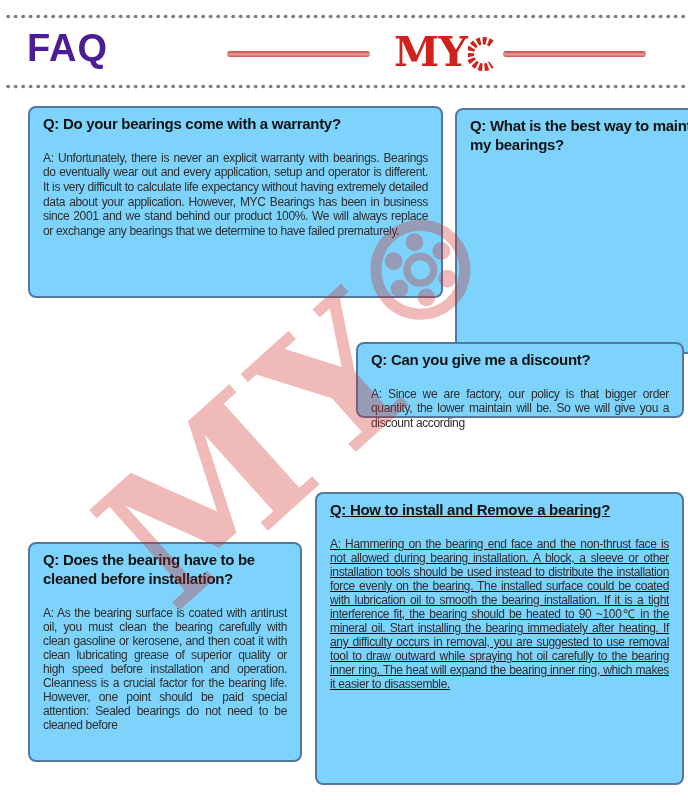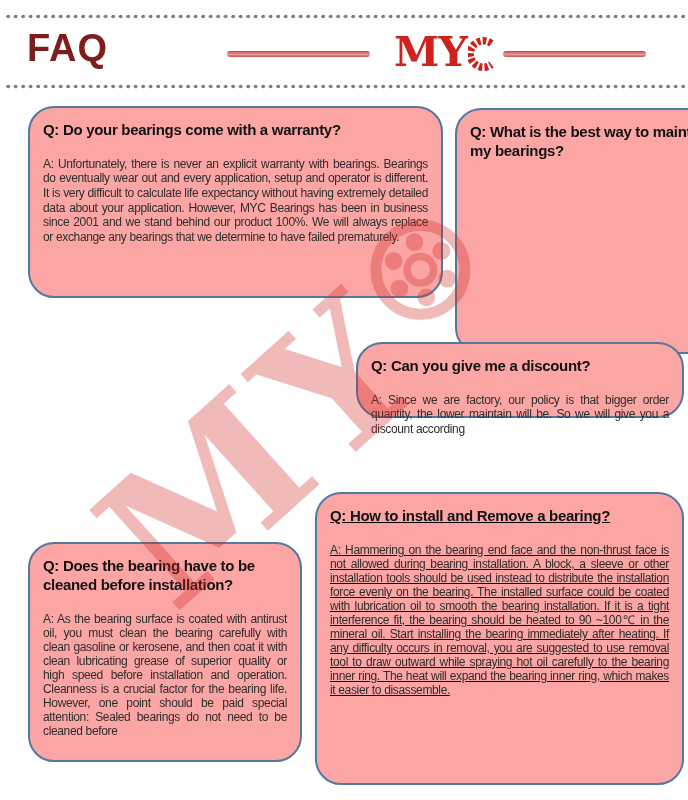--- a/index.html
+++ b/index.html
@@ -12,43 +12,43 @@
   .dotline {
     position:absolute; left:6px; right:0; height:5px; z-index:3;
     background-image:radial-gradient(circle at 2.2px 2.5px, #7d7d7d 1.7px, transparent 2.1px);
     background-size:7.5px 5px; background-repeat:repeat-x;
   }
   .dotline-top { top:14px; }
   .dotline-mid { top:84px; }
 
   .page-title {
     position:absolute; left:27px; top:27px; margin:0; z-index:3;
-    font-size:38px; font-weight:700; color:#7f1d1d; letter-spacing:1px;
+    font-size:38px; font-weight:700; color:#4c1d95; letter-spacing:1px;
   }
   .rule {
     position:absolute; top:51px; width:143px; height:6px; border-radius:3px; z-index:3;
     background:linear-gradient(180deg,#b84440 0%,#ec9b97 55%,#c8524d 100%);
   }
   .rule-left  { left:227px; }
   .rule-right { left:503px; }
   .brand {
     position:absolute; left:394px; top:31px; z-index:3;
     display:flex; align-items:center;
   }
   .brand-text {
     font-family:"DejaVu Serif", serif; font-weight:700; font-size:41px;
     line-height:1; color:#d0221c; letter-spacing:-1px;
   }
   .bearing-c { margin-left:1px; margin-top:3px; }
 
   
   .card {
     position:absolute; box-sizing:border-box; z-index:2;
-    background:#fca5a5; border:2px solid #54779f; border-radius:26px;
-    padding:13px 13px 12px;
+    background:#7dd3fc; border:2px solid #54779f; border-radius:8px;
+    padding:7px 13px 12px;
   }
   .q {
     margin:0 0 17px; font-size:15px; font-weight:700; color:#121212;
     line-height:1.25; letter-spacing:-0.3px;
   }
   .a {
     margin:0; font-size:12px; color:#2d2d2d; line-height:1.22;
     letter-spacing:-0.35px; text-align:justify; white-space:pre-line;
   }
   .card-1 { left:28px;  top:106px; width:415px; height:192px; }

